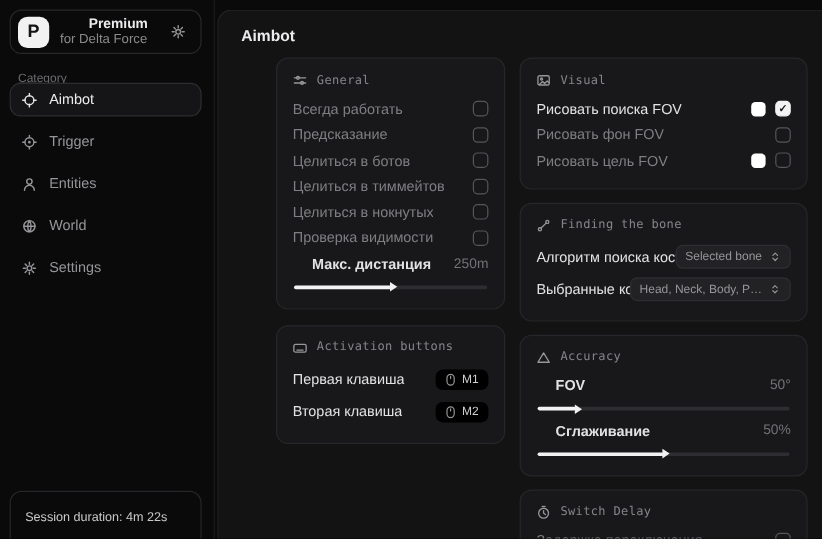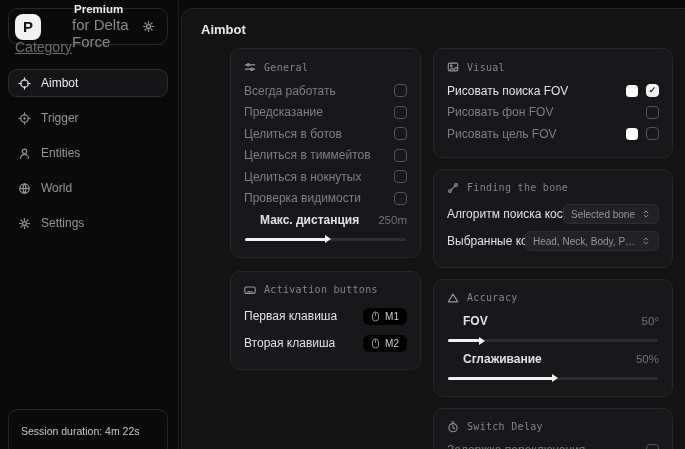--- a/index.html
+++ b/index.html
@@ -12,23 +12,23 @@
   
   .sidebar { position:absolute; left:0; top:0; bottom:0; width:179px; border-right:1px solid #1d1d20; }
   .side-head {
     position:absolute; left:8px; right:10px; top:8px; height:37px;
     border:1px solid #28282b; border-radius:10px; display:flex; align-items:center; padding:0 10px 0 6px; gap:9px;
   }
   .logo { width:26px; height:26px; background:#f2f2f2; border-radius:8px; color:#141415;
     display:flex; align-items:center; justify-content:center; font-weight:bold; font-size:15px; }
   .side-head-text { flex:1; line-height:1.15; }
   .product-name { font-size:11.5px; font-weight:bold; color:#ececee;padding-left:24px; }
-  .product-sub { font-size:15px; color:#8a8a8d;margin-left:22px; }
+  .product-sub { font-size:11px; color:#8a8a8d; }
   .icon-btn { background:none; border:none; cursor:pointer; display:flex; padding:2px; }
-  .category { font-size:14px; color:#6c6c70; margin:0; position:absolute; left:15px; top:39px;text-decoration:underline; }
+  .category { font-size:10px; color:#6c6c70; margin:0; position:absolute; left:15px; top:60px;text-decoration:underline; }
   .nav { position:absolute; left:8px; right:10px; top:69px; display:flex; flex-direction:column; }
   .nav-item { display:flex; align-items:center; gap:10px; font-size:12px; color:#96969a;
     padding:6px 9px; border:1px solid transparent; border-radius:9px; margin-bottom:7px; cursor:pointer; }
   .nav-item.active { border-color:#2d2d31; background:#151517; color:#ececee; }
   .nav-item svg { flex:0 0 auto; }
   .session-box {
     position:absolute; left:8px; right:10px; bottom:-16px; height:56px;
     border:1px solid #26262a; border-radius:10px; padding:15px 12px 0;
     font-size:10.5px; color:#c9c9cb;
   }

